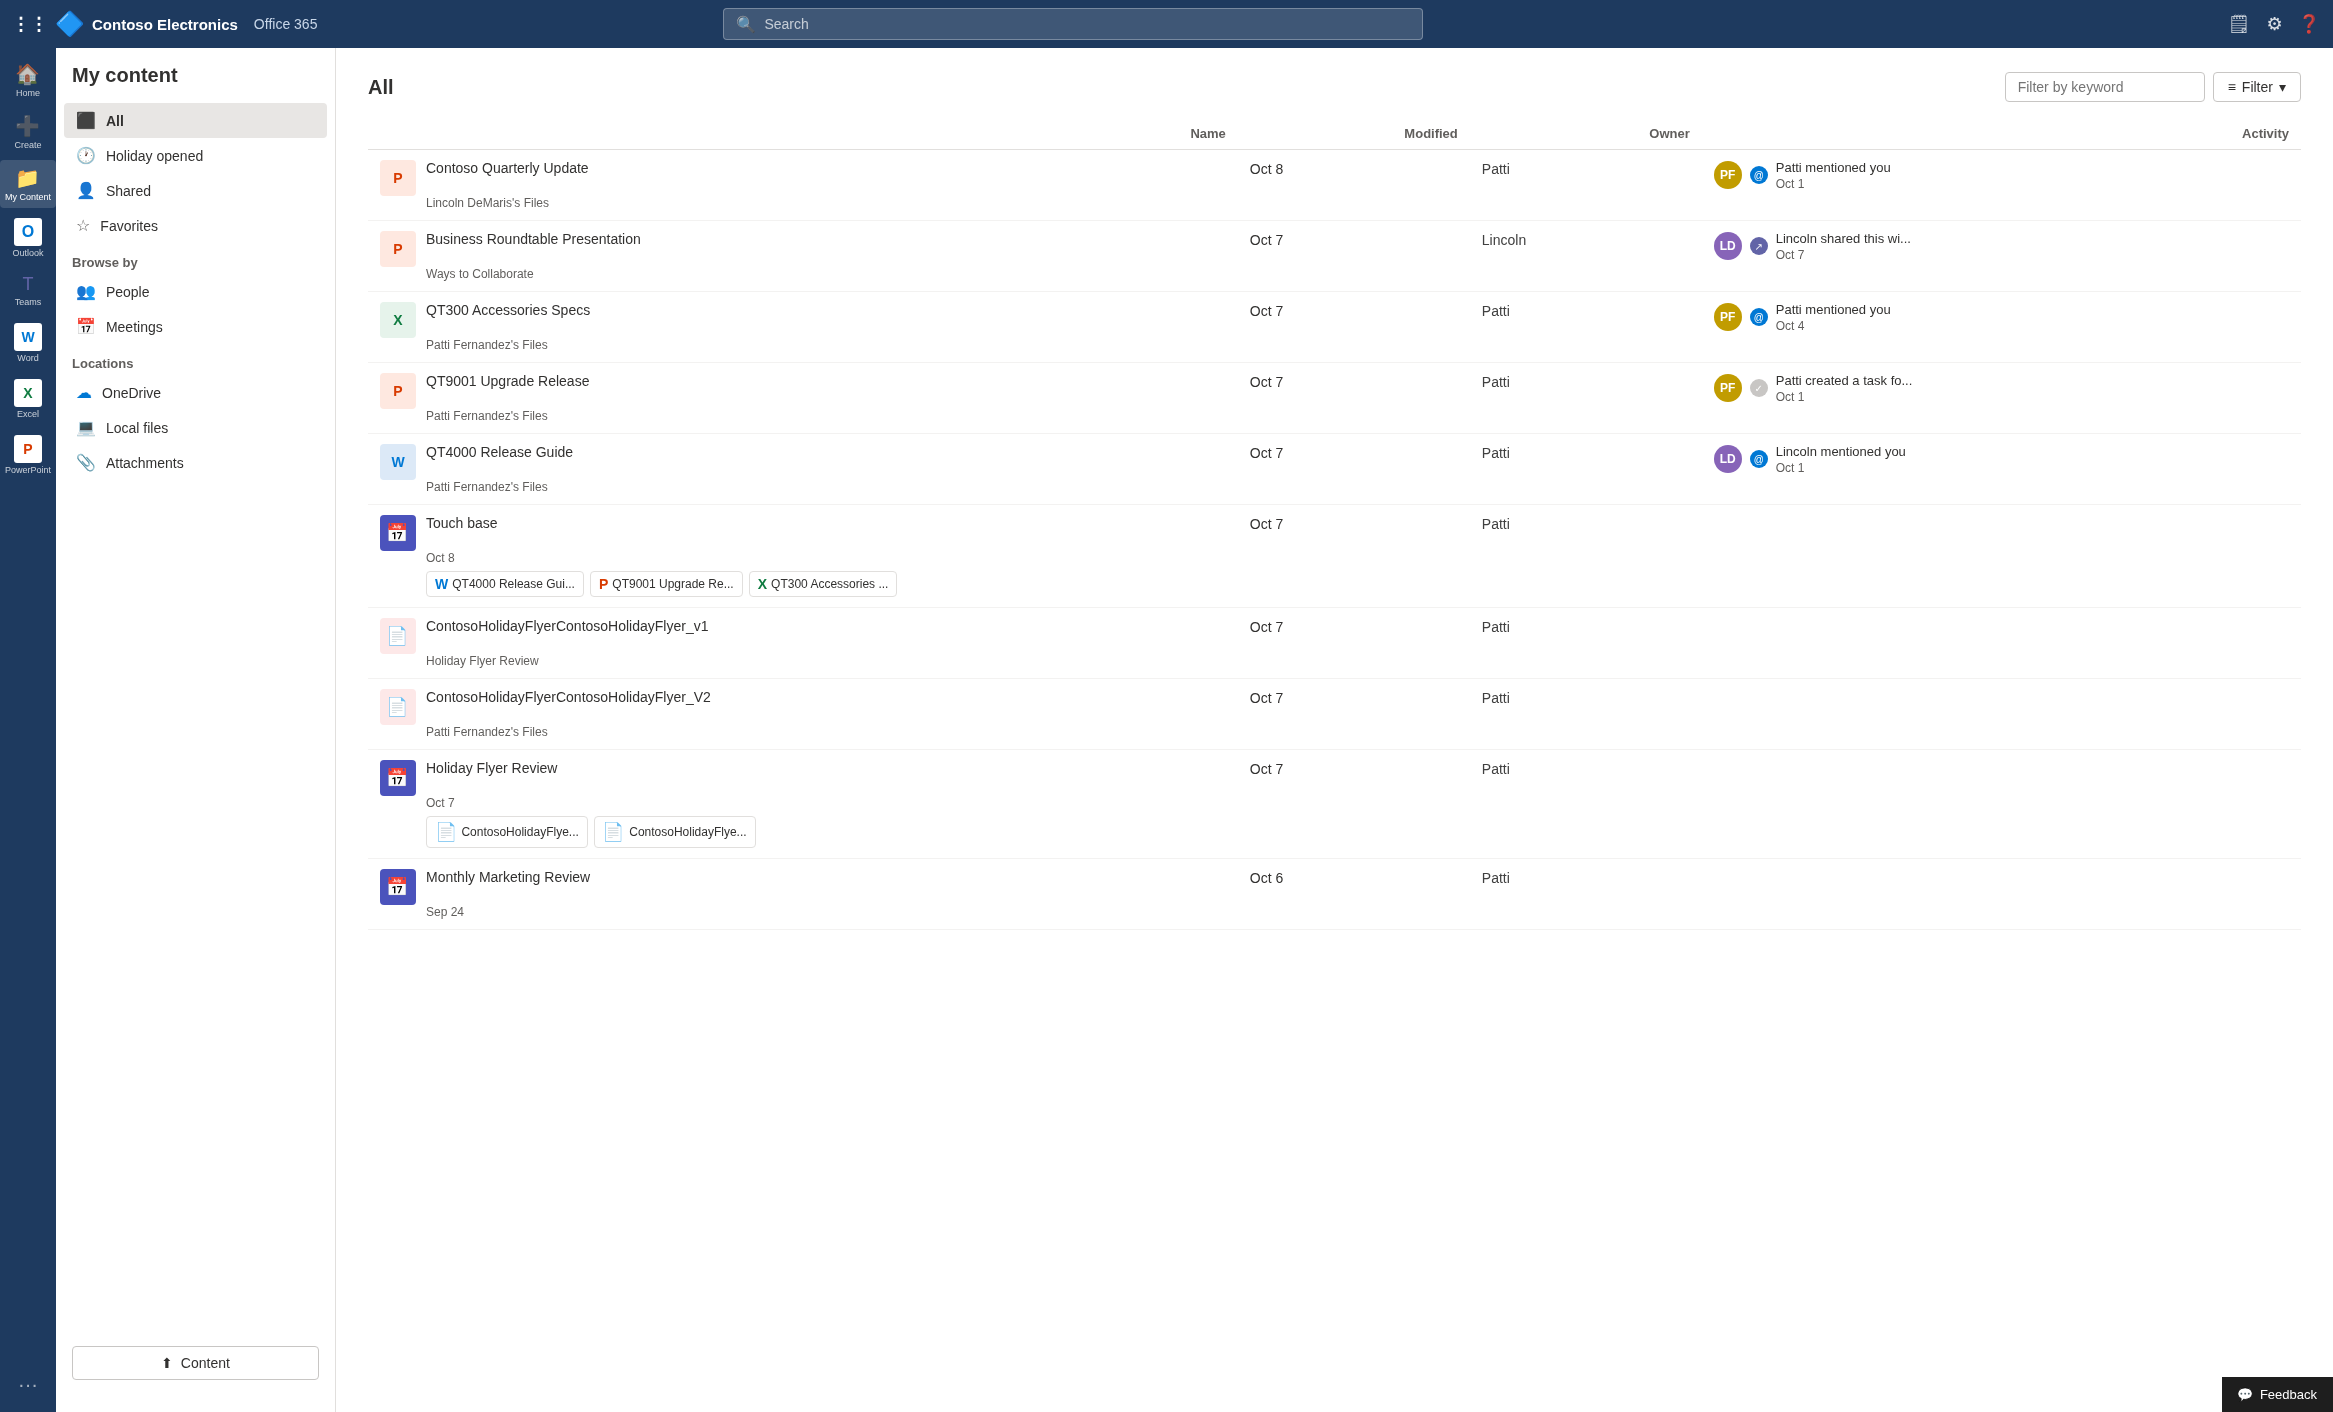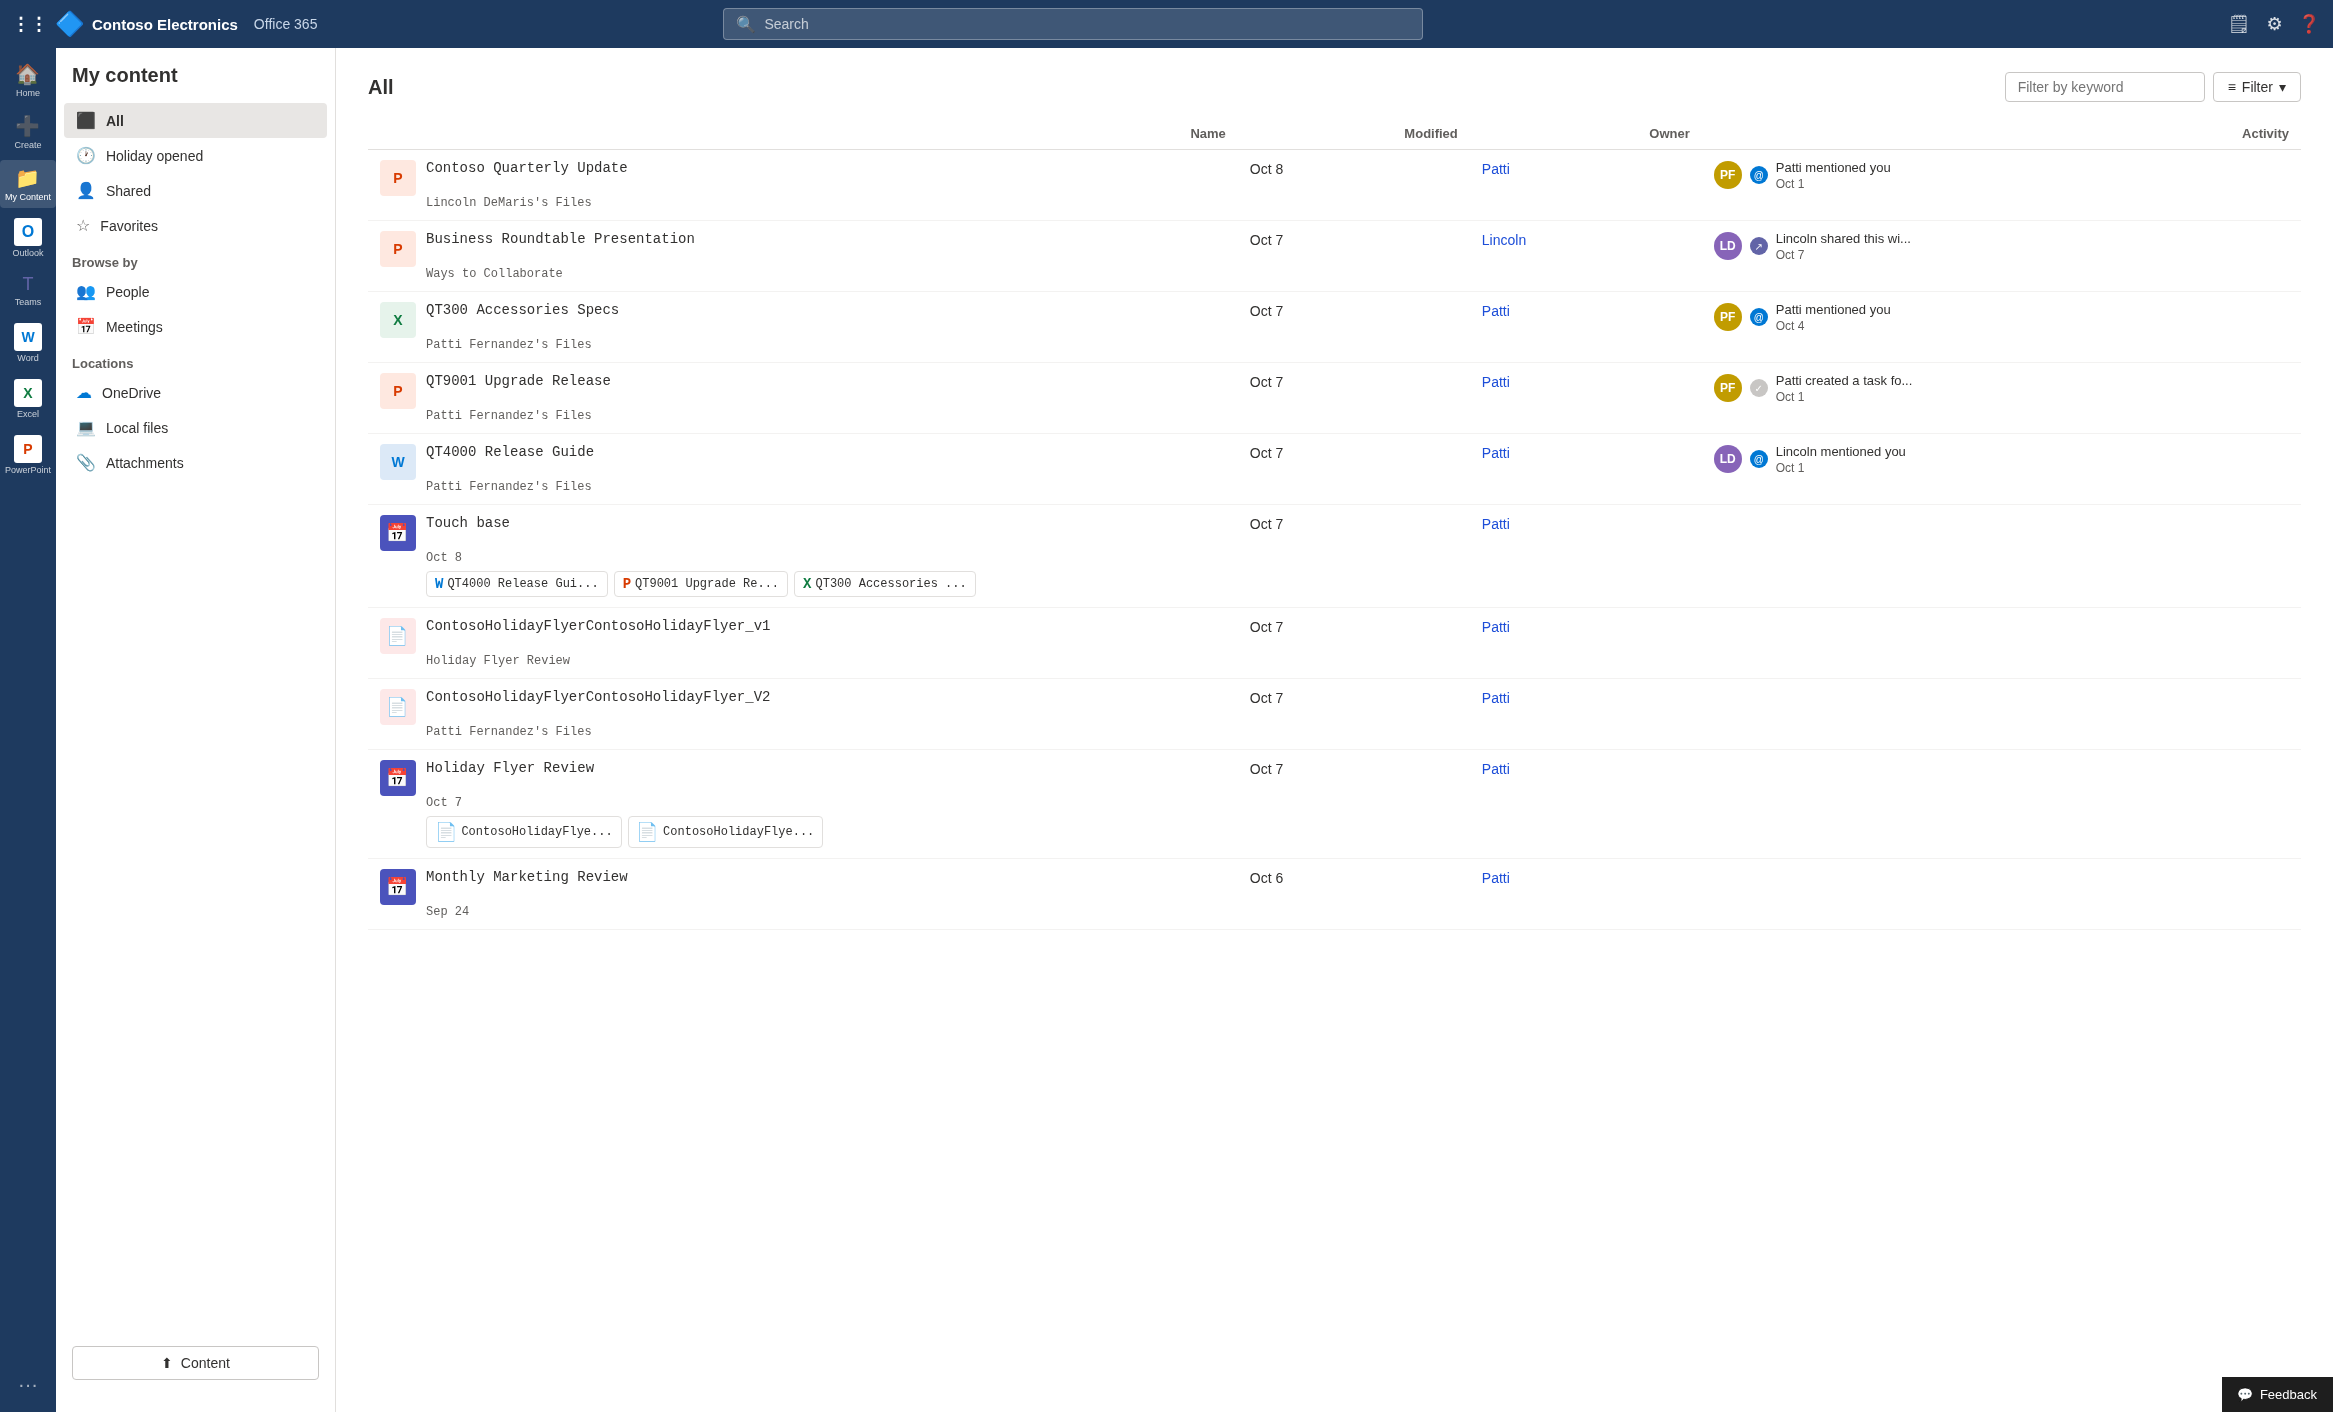--- a/index.html
+++ b/index.html
@@ -178,26 +178,26 @@
     .files-table th.modified-col { width: 12%; }
     .files-table th.owner-col { width: 12%; }
     .files-table th.activity-col { width: 31%; }
 
     .file-row { border-bottom: 1px solid #f3f2f1; }
     .file-row td { padding: 10px 12px; vertical-align: top; }
 
     .file-name-cell { display: flex; align-items: flex-start; gap: 10px; }
     .file-icon { width: 36px; height: 36px; flex-shrink: 0; display: flex; align-items: center; justify-content: center; border-radius: 4px; font-size: 22px; }
 
-    .file-info { display: flex; flex-direction: column; font-family: Liberation Mono, monospace; }
+    .file-info { display: flex; flex-direction: column; }
     .file-title { font-size: 14px; color: #323130; font-weight: 400; }
     .file-subtitle { font-size: 12px; color: #605e5c; margin-top: 20px; }
 
     .modified-text { font-size: 14px; color: #323130; }
-    .owner-text { font-size: 14px; color: #1d4ed8; text-align: right; }
+    .owner-text { font-size: 14px; color: #404040; text-align: right; }
 
     .activity-cell { display: flex; align-items: center; gap: 8px; }
     .activity-avatar { width: 28px; height: 28px; border-radius: 50%; flex-shrink: 0; overflow: hidden; display: flex; align-items: center; justify-content: center; font-size: 12px; font-weight: 600; color: white; }
     .activity-icon-badge { width: 18px; height: 18px; border-radius: 50%; background: #0078d4; color: white; display: flex; align-items: center; justify-content: center; font-size: 10px; flex-shrink: 0; }
     .activity-icon-badge.share { background: #6264a7; }
     .activity-text { font-size: 13px; color: #323130; line-height: 1.3; }
     .activity-time { font-size: 12px; color: #605e5c; }
 
     
     .related-files { display: flex; flex-wrap: wrap; gap: 6px; margin-top: 6px; }

